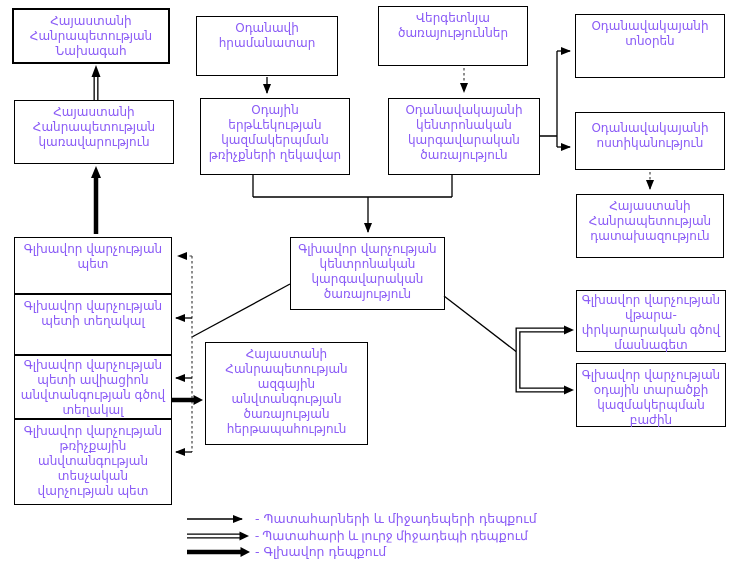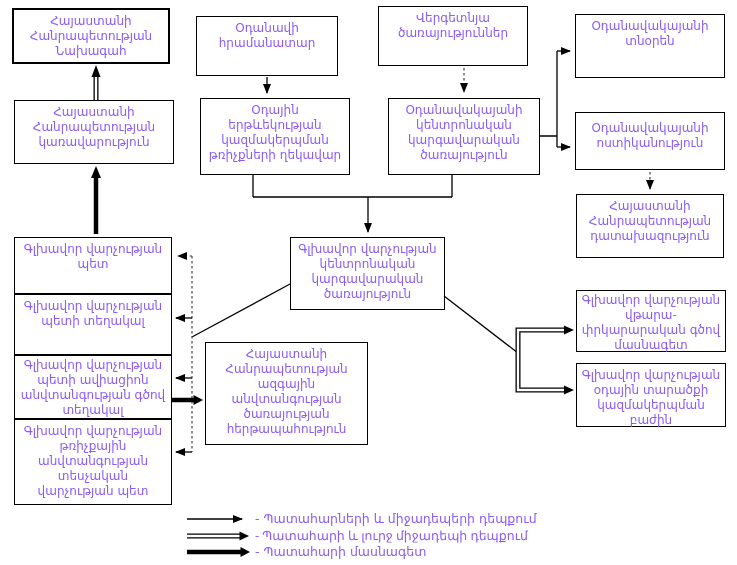--- a/index.html
+++ b/index.html
@@ -192,15 +192,15 @@
       <polygon class="head" points="249,536 239.5,531.5 239.5,540.5"></polygon>
     </g>
     <g>
       <path class="thk" d="M187,552 H241"></path>
       <polygon class="head" points="250,552 240.5,547 240.5,557"></polygon>
     </g>
   </svg>
 
   <div class="legend-label" style="top:512px;">- Պատահարների և միջադեպերի դեպքում</div>
   <div class="legend-label" style="top:529px;font-family:Liberation Serif, serif;">- Պատահարի և լուրջ միջադեպի դեպքում</div>
-  <div class="legend-label" style="top:545px;">- Պատահարի մասնագետ</div>
+  <div class="legend-label" style="top:545px;">- Գլխավոր դեպքում</div>
 
 </div>
 
 </body></html>

